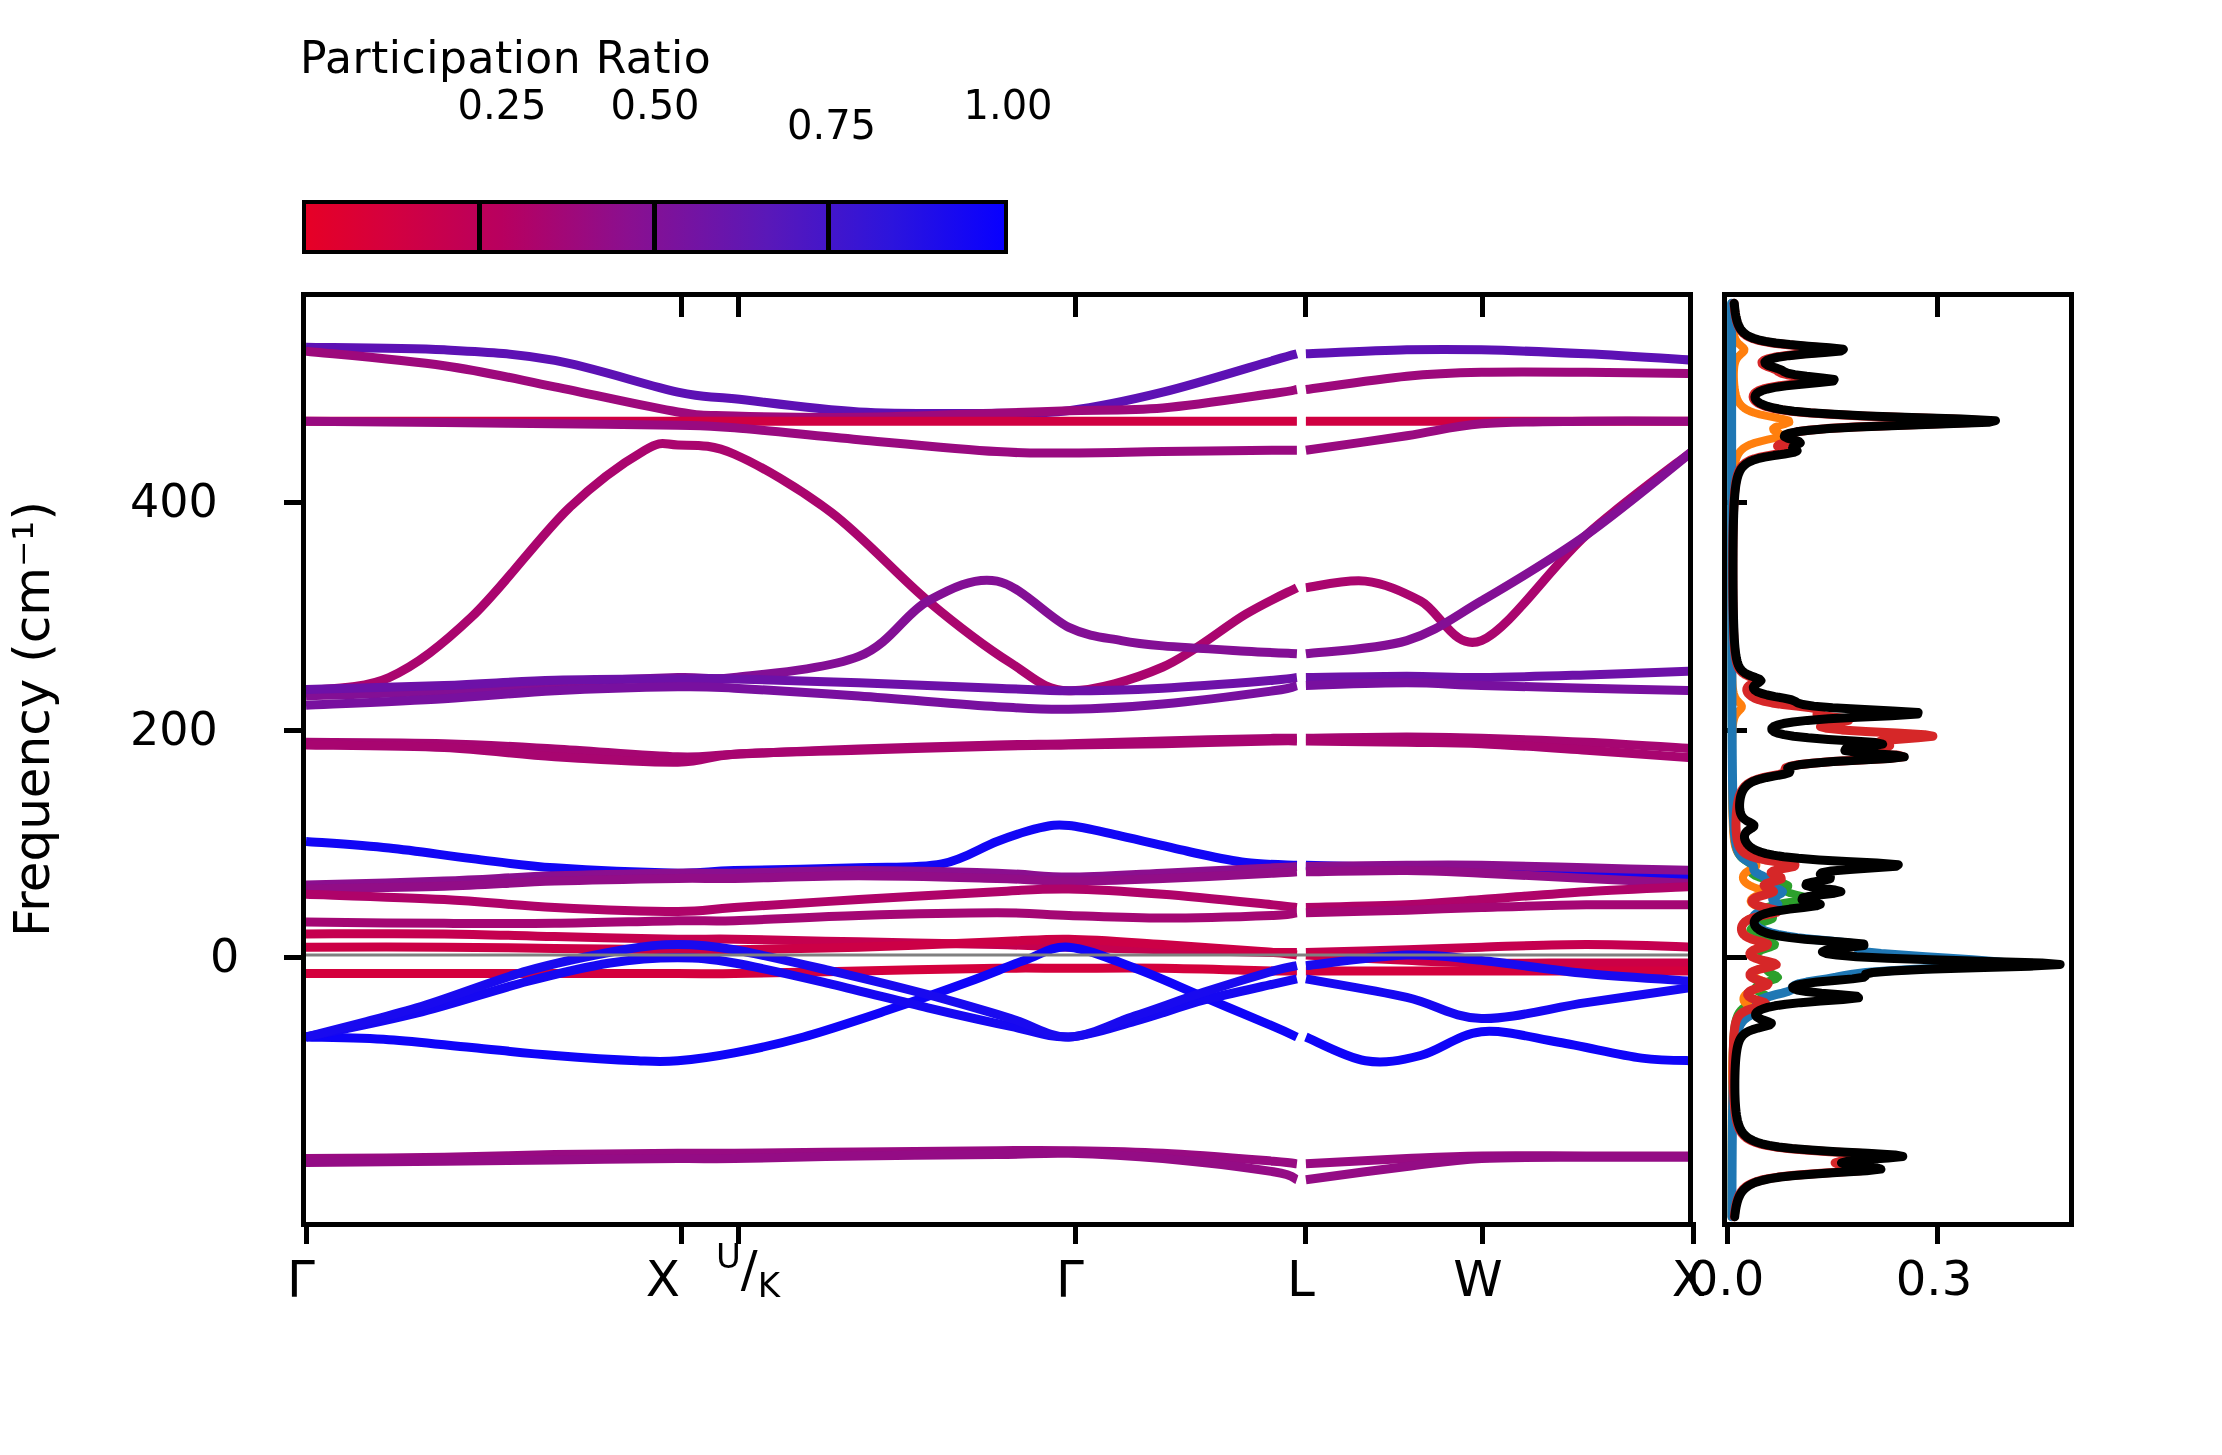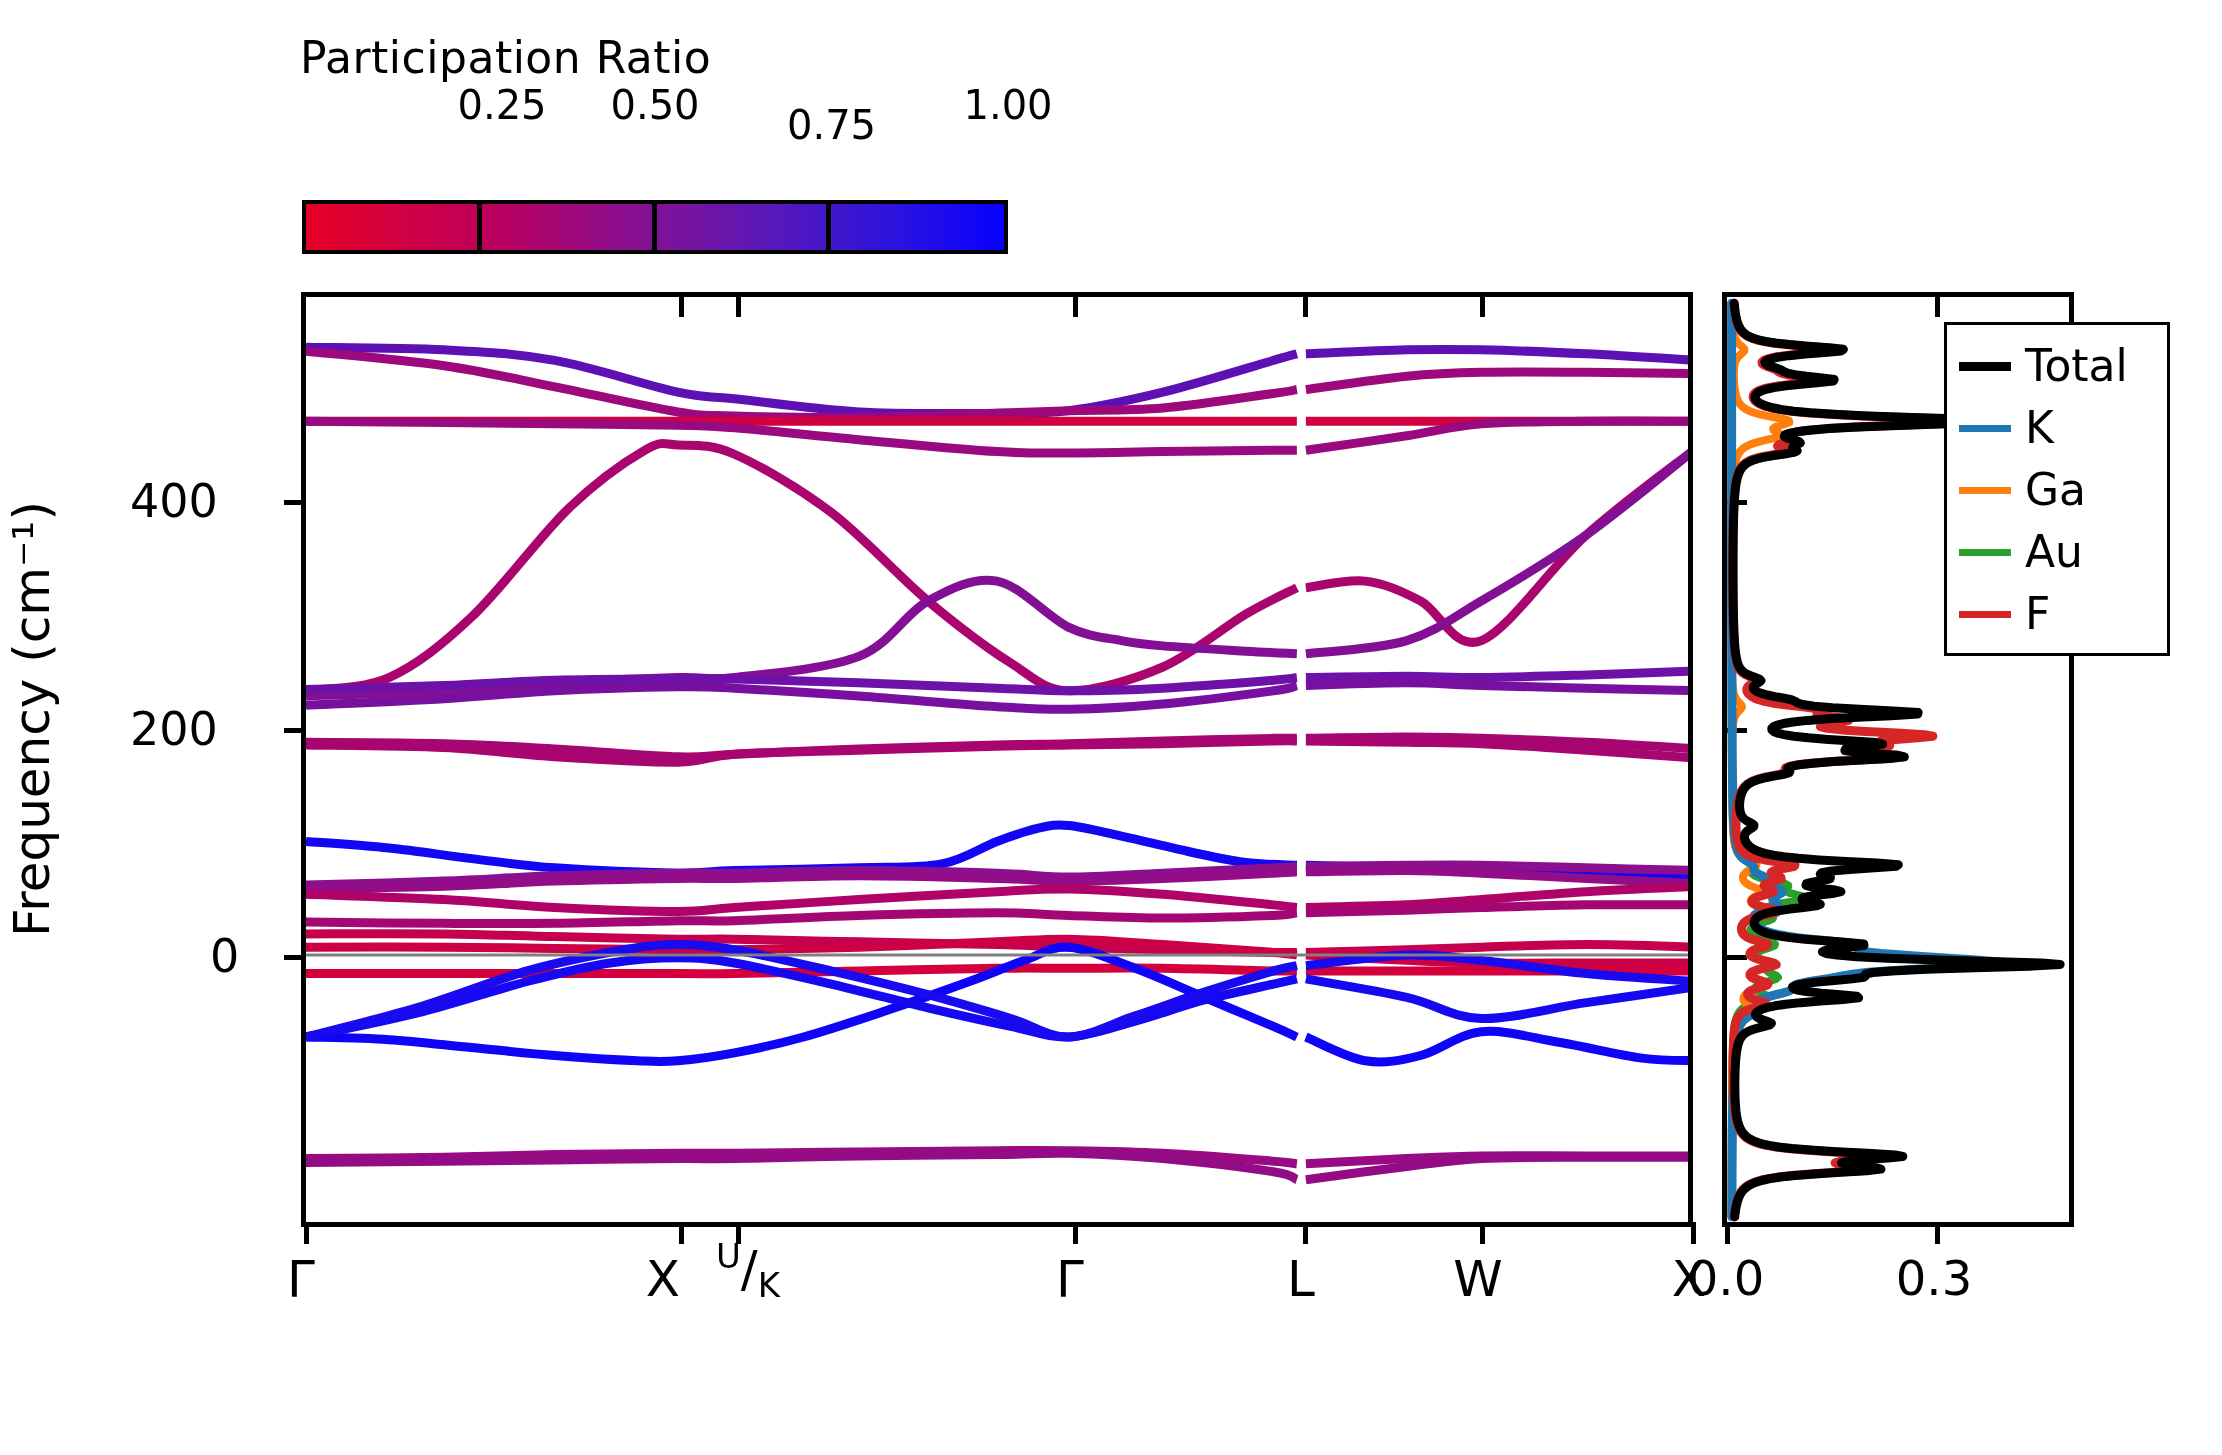--- a/index.html
+++ b/index.html
@@ -180,36 +180,14 @@
           <path d="M 4.90 919.71 L 4.90 918.13 L 4.91 916.54 L 4.91 914.96 L 4.91 913.37 L 4.92 911.79 L 4.92 910.20 L 4.93 908.61 L 4.93 907.03 L 4.94 905.44 L 4.95 903.86 L 4.95 902.27 L 4.96 900.69 L 4.96 899.10 L 4.97 897.51 L 4.97 895.93 L 4.98 894.34 L 4.99 892.76 L 4.99 891.17 L 5.00 889.59 L 5.01 888.00 L 5.01 886.41 L 5.02 884.83 L 5.03 883.24 L 5.03 881.66 L 5.04 880.07 L 5.05 878.49 L 5.06 876.90 L 5.07 875.31 L 5.07 873.73 L 5.08 872.14 L 5.09 870.56 L 5.10 868.97 L 5.11 867.39 L 5.12 865.80 L 5.13 864.21 L 5.14 862.63 L 5.15 861.04 L 5.16 859.46 L 5.17 857.87 L 5.18 856.29 L 5.19 854.70 L 5.20 853.11 L 5.21 851.53 L 5.22 849.94 L 5.23 848.36 L 5.25 846.77 L 5.26 845.19 L 5.27 843.60 L 5.29 842.01 L 5.30 840.43 L 5.31 838.84 L 5.33 837.26 L 5.34 835.67 L 5.36 834.09 L 5.37 832.50 L 5.39 830.91 L 5.41 829.33 L 5.43 827.74 L 5.44 826.16 L 5.46 824.57 L 5.48 822.99 L 5.50 821.40 L 5.52 819.81 L 5.54 818.23 L 5.56 816.64 L 5.59 815.06 L 5.61 813.47 L 5.63 811.89 L 5.66 810.30 L 5.68 808.71 L 5.71 807.13 L 5.74 805.54 L 5.77 803.96 L 5.80 802.37 L 5.83 800.79 L 5.86 799.20 L 5.89 797.61 L 5.93 796.03 L 5.96 794.44 L 6.00 792.86 L 6.04 791.27 L 6.08 789.69 L 6.12 788.10 L 6.16 786.51 L 6.21 784.93 L 6.26 783.34 L 6.31 781.76 L 6.36 780.17 L 6.41 778.59 L 6.47 777.00 L 6.53 775.41 L 6.60 773.83 L 6.66 772.24 L 6.73 770.66 L 6.81 769.07 L 6.89 767.49 L 6.97 765.90 L 7.05 764.31 L 7.15 762.73 L 7.25 761.14 L 7.35 759.56 L 7.46 757.97 L 7.58 756.39 L 7.71 754.80 L 7.84 753.21 L 7.99 751.63 L 8.14 750.04 L 8.31 748.46 L 8.50 746.87 L 8.70 745.29 L 8.92 743.70 L 9.16 742.11 L 9.42 740.53 L 9.71 738.94 L 10.04 737.36 L 10.41 735.77 L 10.82 734.19 L 11.30 732.60 L 11.85 731.01 L 12.50 729.43 L 13.27 727.84 L 14.20 726.26 L 15.34 724.67 L 16.76 723.09 L 18.55 721.50 L 20.80 719.91 L 23.54 718.33 L 26.60 716.74 L 29.44 715.16 L 31.21 713.57 L 31.45 711.99 L 30.69 710.40 L 29.84 708.81 L 29.55 707.23 L 30.09 705.64 L 31.56 704.06 L 34.07 702.47 L 37.73 700.89 L 42.64 699.30 L 48.73 697.71 L 55.32 696.13 L 60.94 694.54 L 64.15 692.96 L 65.15 691.37 L 65.72 689.79 L 67.75 688.20 L 72.29 686.61 L 79.63 685.03 L 89.28 683.44 L 99.72 681.86 L 108.97 680.27 L 116.78 678.69 L 125.59 677.10 L 138.87 675.51 L 159.28 673.93 L 187.94 672.34 L 223.15 670.76 L 257.96 669.17 L 280.32 667.59 L 281.86 666.00 L 266.72 664.41 L 245.20 662.83 L 222.52 661.24 L 198.65 659.66 L 174.65 658.07 L 153.97 656.49 L 139.42 654.90 L 131.91 653.31 L 130.72 651.73 L 133.31 650.14 L 134.86 648.56 L 130.03 646.97 L 117.41 645.39 L 100.67 643.80 L 84.22 642.21 L 70.31 640.63 L 59.32 639.04 L 50.85 637.46 L 44.34 635.87 L 39.33 634.29 L 35.45 632.70 L 32.44 631.11 L 30.11 629.53 L 28.35 627.94 L 27.06 626.36 L 26.21 624.77 L 25.78 623.19 L 25.78 621.60 L 26.27 620.01 L 27.32 618.43 L 29.07 616.84 L 31.69 615.26 L 35.33 613.67 L 39.96 612.09 L 45.04 610.50 L 49.19 608.91 L 50.81 607.33 L 49.68 605.74 L 47.36 604.16 L 45.68 602.57 L 45.69 600.99 L 47.64 599.40 L 51.02 597.81 L 54.36 596.23 L 55.50 594.64 L 53.31 593.06 L 48.86 591.47 L 44.24 589.89 L 40.86 588.30 L 39.18 586.71 L 39.01 585.13 L 39.59 583.54 L 39.66 581.96 L 38.14 580.37 L 35.18 578.79 L 31.87 577.20 L 29.16 575.61 L 27.46 574.03 L 26.75 572.44 L 26.68 570.86 L 26.54 569.27 L 25.56 567.69 L 23.53 566.10 L 20.95 564.51 L 18.43 562.93 L 16.29 561.34 L 14.58 559.76 L 13.23 558.17 L 12.17 556.59 L 11.32 555.00 L 10.64 553.41 L 10.07 551.83 L 9.60 550.24 L 9.20 548.66 L 8.86 547.07 L 8.57 545.49 L 8.31 543.90 L 8.08 542.31 L 7.88 540.73 L 7.69 539.14 L 7.53 537.56 L 7.38 535.97 L 7.25 534.39 L 7.12 532.80 L 7.01 531.21 L 6.91 529.63 L 6.81 528.04 L 6.72 526.46 L 6.64 524.87 L 6.56 523.29 L 6.49 521.70 L 6.42 520.11 L 6.35 518.53 L 6.29 516.94 L 6.24 515.36 L 6.18 513.77 L 6.13 512.19 L 6.08 510.60 L 6.04 509.01 L 5.99 507.43 L 5.95 505.84 L 5.91 504.26 L 5.88 502.67 L 5.84 501.09 L 5.81 499.50 L 5.77 497.91 L 5.74 496.33 L 5.71 494.74 L 5.68 493.16 L 5.65 491.57 L 5.63 489.99 L 5.60 488.40 L 5.58 486.81 L 5.55 485.23 L 5.53 483.64 L 5.51 482.06 L 5.49 480.47 L 5.47 478.89 L 5.45 477.30 L 5.43 475.71 L 5.41 474.13 L 5.39 472.54 L 5.37 470.96 L 5.36 469.37 L 5.34 467.79 L 5.33 466.20 L 5.31 464.61 L 5.30 463.03 L 5.28 461.44 L 5.27 459.86 L 5.25 458.27 L 5.24 456.69 L 5.23 455.10 L 5.22 453.51 L 5.20 451.93 L 5.19 450.34 L 5.18 448.76 L 5.17 447.17 L 5.16 445.59 L 5.15 444.00 L 5.14 442.41 L 5.13 440.83 L 5.12 439.24 L 5.11 437.66 L 5.10 436.07 L 5.09 434.49 L 5.08 432.90 L 5.07 431.31 L 5.06 429.73 L 5.06 428.14 L 5.05 426.56 L 5.04 424.97 L 5.03 423.39 L 5.03 421.80 L 5.02 420.21 L 5.01 418.63 L 5.00 417.04 L 5.00 415.46 L 4.99 413.87 L 4.98 412.29 L 4.98 410.70 L 4.97 409.11 L 4.97 407.53 L 4.96 405.94 L 4.95 404.36 L 4.95 402.77 L 4.94 401.19 L 4.94 399.60 L 4.93 398.01 L 4.93 396.43 L 4.92 394.84 L 4.92 393.26 L 4.91 391.67 L 4.91 390.09 L 4.90 388.50 L 4.90 386.91 L 4.89 385.33 L 4.89 383.74 L 4.88 382.16 L 4.88 380.57 L 4.88 378.99 L 4.87 377.40 L 4.87 375.81 L 4.86 374.23 L 4.86 372.64 L 4.86 371.06 L 4.85 369.47 L 4.85 367.89 L 4.84 366.30 L 4.84 364.71 L 4.84 363.13 L 4.83 361.54 L 4.83 359.96 L 4.83 358.37 L 4.82 356.79 L 4.82 355.20 L 4.82 353.61 L 4.81 352.03 L 4.81 350.44 L 4.81 348.86 L 4.81 347.27 L 4.80 345.69 L 4.80 344.10 L 4.80 342.51 L 4.79 340.93 L 4.79 339.34 L 4.79 337.76 L 4.79 336.17 L 4.78 334.59 L 4.78 333.00 L 4.78 331.41 L 4.78 329.83 L 4.77 328.24 L 4.77 326.66 L 4.77 325.07 L 4.77 323.49 L 4.76 321.90 L 4.76 320.31 L 4.76 318.73 L 4.76 317.14 L 4.75 315.56 L 4.75 313.97 L 4.75 312.39 L 4.75 310.80 L 4.75 309.21 L 4.74 307.63 L 4.74 306.04 L 4.74 304.46 L 4.74 302.87 L 4.74 301.29 L 4.73 299.70 L 4.73 298.11 L 4.73 296.53 L 4.73 294.94 L 4.73 293.36 L 4.73 291.77 L 4.72 290.19 L 4.72 288.60 L 4.72 287.01 L 4.72 285.43 L 4.72 283.84 L 4.72 282.26 L 4.71 280.67 L 4.71 279.09 L 4.71 277.50 L 4.71 275.91 L 4.71 274.33 L 4.71 272.74 L 4.70 271.16 L 4.70 269.57 L 4.70 267.99 L 4.70 266.40 L 4.70 264.81 L 4.70 263.23 L 4.70 261.64 L 4.69 260.06 L 4.69 258.47 L 4.69 256.89 L 4.69 255.30 L 4.69 253.71 L 4.69 252.13 L 4.69 250.54 L 4.69 248.96 L 4.68 247.37 L 4.68 245.79 L 4.68 244.20 L 4.68 242.61 L 4.68 241.03 L 4.68 239.44 L 4.68 237.86 L 4.68 236.27 L 4.68 234.69 L 4.67 233.10 L 4.67 231.51 L 4.67 229.93 L 4.67 228.34 L 4.67 226.76 L 4.67 225.17 L 4.67 223.59 L 4.67 222.00 L 4.67 220.41 L 4.66 218.83 L 4.66 217.24 L 4.66 215.66 L 4.66 214.07 L 4.66 212.49 L 4.66 210.90 L 4.66 209.31 L 4.66 207.73 L 4.66 206.14 L 4.66 204.56 L 4.66 202.97 L 4.65 201.39 L 4.65 199.80 L 4.65 198.21 L 4.65 196.63 L 4.65 195.04 L 4.65 193.46 L 4.65 191.87 L 4.65 190.29 L 4.65 188.70 L 4.65 187.11 L 4.65 185.53 L 4.65 183.94 L 4.64 182.36 L 4.64 180.77 L 4.64 179.19 L 4.64 177.60 L 4.64 176.01 L 4.64 174.43 L 4.64 172.84 L 4.64 171.26 L 4.64 169.67 L 4.64 168.09 L 4.64 166.50 L 4.64 164.91 L 4.64 163.33 L 4.64 161.74 L 4.63 160.16 L 4.63 158.57 L 4.63 156.99 L 4.63 155.40 L 4.63 153.81 L 4.63 152.23 L 4.63 150.64 L 4.63 149.06 L 4.63 147.47 L 4.63 145.89 L 4.63 144.30 L 4.63 142.71 L 4.63 141.13 L 4.63 139.54 L 4.63 137.96 L 4.62 136.37 L 4.62 134.79 L 4.62 133.20 L 4.62 131.61 L 4.62 130.03 L 4.62 128.44 L 4.62 126.86 L 4.62 125.27 L 4.62 123.69 L 4.62 122.10 L 4.62 120.51 L 4.62 118.93 L 4.62 117.34 L 4.62 115.76 L 4.62 114.17 L 4.62 112.59 L 4.62 111.00 L 4.62 109.41 L 4.62 107.83 L 4.61 106.24 L 4.61 104.66 L 4.61 103.07 L 4.61 101.49 L 4.61 99.90 L 4.61 98.31 L 4.61 96.73 L 4.61 95.14 L 4.61 93.56 L 4.61 91.97 L 4.61 90.39 L 4.61 88.80 L 4.61 87.21 L 4.61 85.63 L 4.61 84.04 L 4.61 82.46 L 4.61 80.87 L 4.61 79.29 L 4.61 77.70 L 4.61 76.11 L 4.61 74.53 L 4.61 72.94 L 4.61 71.36 L 4.60 69.77 L 4.60 68.19 L 4.60 66.60 L 4.60 65.01 L 4.60 63.43 L 4.60 61.84 L 4.60 60.26 L 4.60 58.67 L 4.60 57.09 L 4.60 55.50 L 4.60 53.91 L 4.60 52.33 L 4.60 50.74 L 4.60 49.16 L 4.60 47.57 L 4.60 45.99 L 4.60 44.40 L 4.60 42.81 L 4.60 41.23 L 4.60 39.64 L 4.60 38.06 L 4.60 36.47 L 4.60 34.89 L 4.60 33.30 L 4.60 31.71 L 4.60 30.13 L 4.60 28.54 L 4.59 26.96 L 4.59 25.37 L 4.59 23.79 L 4.59 22.20 L 4.59 20.61 L 4.59 19.03 L 4.59 17.44 L 4.59 15.86 L 4.59 14.27 L 4.59 12.69 L 4.59 11.10 L 4.59 9.51 L 4.59 7.93 L 4.59 6.34" fill="none" stroke="#1f77b4" stroke-width="9" stroke-linejoin="round" stroke-linecap="round"></path>
           <path d="M 7.30 919.71 L 7.46 918.13 L 7.64 916.54 L 7.84 914.96 L 8.05 913.37 L 8.29 911.79 L 8.56 910.20 L 8.86 908.61 L 9.20 907.03 L 9.58 905.44 L 10.01 903.86 L 10.50 902.27 L 11.07 900.69 L 11.72 899.10 L 12.49 897.51 L 13.38 895.93 L 14.45 894.34 L 15.73 892.76 L 17.28 891.17 L 19.20 889.59 L 21.60 888.00 L 24.65 886.41 L 28.61 884.83 L 33.87 883.24 L 41.01 881.66 L 50.88 880.07 L 64.72 878.49 L 83.85 876.90 L 108.34 875.31 L 133.35 873.73 L 147.01 872.14 L 141.66 870.56 L 125.88 868.97 L 112.63 867.39 L 108.15 865.80 L 113.97 864.21 L 129.63 862.63 L 150.67 861.04 L 164.45 859.46 L 157.03 857.87 L 131.42 856.29 L 102.28 854.70 L 78.28 853.11 L 60.69 851.53 L 48.16 849.94 L 39.20 848.36 L 32.68 846.77 L 27.82 845.19 L 24.12 843.60 L 21.25 842.01 L 18.97 840.43 L 17.15 838.84 L 15.66 837.26 L 14.43 835.67 L 13.41 834.09 L 12.54 832.50 L 11.80 830.91 L 11.17 829.33 L 10.62 827.74 L 10.15 826.16 L 9.73 824.57 L 9.36 822.99 L 9.04 821.40 L 8.75 819.81 L 8.50 818.23 L 8.27 816.64 L 8.06 815.06 L 7.87 813.47 L 7.71 811.89 L 7.55 810.30 L 7.42 808.71 L 7.29 807.13 L 7.18 805.54 L 7.07 803.96 L 6.98 802.37 L 6.89 800.79 L 6.81 799.20 L 6.74 797.61 L 6.67 796.03 L 6.61 794.44 L 6.56 792.86 L 6.51 791.27 L 6.46 789.69 L 6.42 788.10 L 6.38 786.51 L 6.35 784.93 L 6.32 783.34 L 6.29 781.76 L 6.27 780.17 L 6.25 778.59 L 6.23 777.00 L 6.22 775.41 L 6.20 773.83 L 6.19 772.24 L 6.19 770.66 L 6.18 769.07 L 6.18 767.49 L 6.19 765.90 L 6.19 764.31 L 6.20 762.73 L 6.21 761.14 L 6.22 759.56 L 6.24 757.97 L 6.26 756.39 L 6.29 754.80 L 6.32 753.21 L 6.35 751.63 L 6.39 750.04 L 6.44 748.46 L 6.49 746.87 L 6.55 745.29 L 6.61 743.70 L 6.69 742.11 L 6.78 740.53 L 6.87 738.94 L 6.99 737.36 L 7.12 735.77 L 7.27 734.19 L 7.44 732.60 L 7.65 731.01 L 7.90 729.43 L 8.19 727.84 L 8.54 726.26 L 8.98 724.67 L 9.53 723.09 L 10.22 721.50 L 11.11 719.91 L 12.30 718.33 L 13.91 716.74 L 16.13 715.16 L 19.25 713.57 L 23.59 711.99 L 29.26 710.40 L 35.29 708.81 L 38.89 707.23 L 37.56 705.64 L 32.75 704.06 L 27.64 702.47 L 23.85 700.89 L 21.58 699.30 L 20.64 697.71 L 20.89 696.13 L 22.36 694.54 L 25.20 692.96 L 29.61 691.37 L 35.22 689.79 L 40.13 688.20 L 41.12 686.61 L 37.47 685.03 L 32.08 683.44 L 27.52 681.86 L 24.54 680.27 L 23.10 678.69 L 23.03 677.10 L 24.31 675.51 L 27.10 673.93 L 31.71 672.34 L 38.17 670.76 L 45.21 669.17 L 49.25 667.59 L 47.11 666.00 L 40.58 664.41 L 33.68 662.83 L 28.42 661.24 L 25.05 659.66 L 23.28 658.07 L 22.89 656.49 L 23.83 654.90 L 26.23 653.31 L 30.23 651.73 L 35.45 650.14 L 39.95 648.56 L 40.51 646.97 L 36.36 645.39 L 30.38 643.80 L 25.08 642.21 L 21.16 640.63 L 18.46 639.04 L 16.65 637.46 L 15.48 635.87 L 14.79 634.29 L 14.46 632.70 L 14.46 631.11 L 14.78 629.53 L 15.43 627.94 L 16.51 626.36 L 18.14 624.77 L 20.54 623.19 L 24.03 621.60 L 29.04 620.01 L 35.87 618.43 L 43.87 616.84 L 50.10 615.26 L 50.44 613.67 L 44.91 612.09 L 37.68 610.50 L 31.73 608.91 L 27.79 607.33 L 25.64 605.74 L 25.01 604.16 L 25.78 602.57 L 28.04 600.99 L 31.97 599.40 L 37.49 597.81 L 43.34 596.23 L 46.51 594.64 L 45.07 593.06 L 41.14 591.47 L 37.96 589.89 L 37.11 588.30 L 38.99 586.71 L 43.51 585.13 L 49.62 583.54 L 54.22 581.96 L 53.97 580.37 L 49.79 578.79 L 45.64 577.20 L 44.12 575.61 L 46.11 574.03 L 51.77 572.44 L 60.18 570.86 L 67.59 569.27 L 67.96 567.69 L 59.83 566.10 L 48.38 564.51 L 38.19 562.93 L 30.54 561.34 L 25.06 559.76 L 21.17 558.17 L 18.36 556.59 L 16.28 555.00 L 14.72 553.41 L 13.53 551.83 L 12.59 550.24 L 11.85 548.66 L 11.26 547.07 L 10.78 545.49 L 10.39 543.90 L 10.07 542.31 L 9.81 540.73 L 9.59 539.14 L 9.42 537.56 L 9.28 535.97 L 9.17 534.39 L 9.09 532.80 L 9.03 531.21 L 8.99 529.63 L 8.97 528.04 L 8.97 526.46 L 8.99 524.87 L 9.02 523.29 L 9.08 521.70 L 9.14 520.11 L 9.23 518.53 L 9.33 516.94 L 9.45 515.36 L 9.59 513.77 L 9.75 512.19 L 9.94 510.60 L 10.15 509.01 L 10.39 507.43 L 10.66 505.84 L 10.97 504.26 L 11.33 502.67 L 11.73 501.09 L 12.19 499.50 L 12.73 497.91 L 13.35 496.33 L 14.07 494.74 L 14.93 493.16 L 15.95 491.57 L 17.20 489.99 L 18.74 488.40 L 20.69 486.81 L 23.20 485.23 L 26.51 483.64 L 30.95 482.06 L 36.88 480.47 L 44.37 478.89 L 52.26 477.30 L 57.67 475.71 L 58.79 474.13 L 57.91 472.54 L 58.50 470.96 L 62.48 469.37 L 70.84 467.79 L 84.66 466.20 L 105.17 464.61 L 132.29 463.03 L 160.48 461.44 L 176.39 459.86 L 171.48 458.27 L 155.52 456.69 L 143.20 455.10 L 141.11 453.51 L 148.70 451.93 L 159.30 450.34 L 162.67 448.76 L 156.68 447.17 L 150.75 445.59 L 153.81 444.00 L 168.65 442.41 L 190.85 440.83 L 205.89 439.24 L 197.70 437.66 L 169.67 436.07 L 138.65 434.49 L 114.80 432.90 L 100.01 431.31 L 93.47 429.73 L 94.34 428.14 L 101.84 426.56 L 113.32 424.97 L 121.62 423.39 L 118.97 421.80 L 107.44 420.21 L 95.96 418.63 L 90.06 417.04 L 90.42 415.46 L 93.75 413.87 L 93.12 412.29 L 83.85 410.70 L 69.51 409.11 L 55.86 407.53 L 45.21 405.94 L 37.45 404.36 L 31.87 402.77 L 27.83 401.19 L 24.88 399.60 L 22.74 398.01 L 21.23 396.43 L 20.26 394.84 L 19.79 393.26 L 19.89 391.67 L 20.64 390.09 L 22.22 388.50 L 24.69 386.91 L 27.62 385.33 L 29.46 383.74 L 28.48 382.16 L 25.11 380.57 L 21.26 378.99 L 18.05 377.40 L 15.65 375.81 L 13.90 374.23 L 12.62 372.64 L 11.64 371.06 L 10.89 369.47 L 10.29 367.89 L 9.81 366.30 L 9.41 364.71 L 9.06 363.13 L 8.77 361.54 L 8.52 359.96 L 8.30 358.37 L 8.10 356.79 L 7.93 355.20 L 7.77 353.61 L 7.63 352.03 L 7.50 350.44 L 7.38 348.86 L 7.27 347.27 L 7.17 345.69 L 7.08 344.10 L 7.00 342.51 L 6.92 340.93 L 6.84 339.34 L 6.77 337.76 L 6.71 336.17 L 6.65 334.59 L 6.59 333.00 L 6.54 331.41 L 6.49 329.83 L 6.45 328.24 L 6.40 326.66 L 6.36 325.07 L 6.32 323.49 L 6.28 321.90 L 6.25 320.31 L 6.22 318.73 L 6.19 317.14 L 6.16 315.56 L 6.13 313.97 L 6.10 312.39 L 6.08 310.80 L 6.06 309.21 L 6.04 307.63 L 6.02 306.04 L 6.00 304.46 L 5.98 302.87 L 5.96 301.29 L 5.95 299.70 L 5.93 298.11 L 5.92 296.53 L 5.91 294.94 L 5.89 293.36 L 5.88 291.77 L 5.87 290.19 L 5.86 288.60 L 5.86 287.01 L 5.85 285.43 L 5.84 283.84 L 5.84 282.26 L 5.83 280.67 L 5.83 279.09 L 5.82 277.50 L 5.82 275.91 L 5.82 274.33 L 5.82 272.74 L 5.82 271.16 L 5.82 269.57 L 5.82 267.99 L 5.82 266.40 L 5.83 264.81 L 5.83 263.23 L 5.84 261.64 L 5.84 260.06 L 5.85 258.47 L 5.86 256.89 L 5.86 255.30 L 5.87 253.71 L 5.88 252.13 L 5.89 250.54 L 5.91 248.96 L 5.92 247.37 L 5.93 245.79 L 5.95 244.20 L 5.97 242.61 L 5.98 241.03 L 6.00 239.44 L 6.02 237.86 L 6.05 236.27 L 6.07 234.69 L 6.10 233.10 L 6.12 231.51 L 6.15 229.93 L 6.18 228.34 L 6.21 226.76 L 6.25 225.17 L 6.29 223.59 L 6.33 222.00 L 6.37 220.41 L 6.41 218.83 L 6.46 217.24 L 6.51 215.66 L 6.57 214.07 L 6.62 212.49 L 6.69 210.90 L 6.75 209.31 L 6.83 207.73 L 6.90 206.14 L 6.99 204.56 L 7.08 202.97 L 7.17 201.39 L 7.28 199.80 L 7.39 198.21 L 7.52 196.63 L 7.65 195.04 L 7.80 193.46 L 7.96 191.87 L 8.14 190.29 L 8.34 188.70 L 8.56 187.11 L 8.80 185.53 L 9.07 183.94 L 9.38 182.36 L 9.73 180.77 L 10.13 179.19 L 10.58 177.60 L 11.12 176.01 L 11.75 174.43 L 12.49 172.84 L 13.40 171.26 L 14.50 169.67 L 15.89 168.09 L 17.67 166.50 L 19.99 164.91 L 23.10 163.33 L 27.35 161.74 L 33.20 160.16 L 40.99 158.57 L 50.13 156.99 L 57.76 155.40 L 59.85 153.81 L 56.59 152.23 L 52.39 150.64 L 50.57 149.06 L 52.20 147.47 L 57.04 145.89 L 63.27 144.30 L 67.18 142.71 L 66.36 141.13 L 63.27 139.54 L 61.71 137.96 L 63.63 136.37 L 69.86 134.79 L 81.27 133.20 L 99.44 131.61 L 126.63 130.03 L 164.88 128.44 L 211.66 126.86 L 251.47 125.27 L 258.17 123.69 L 225.84 122.10 L 177.87 120.51 L 134.93 118.93 L 102.79 117.34 L 80.08 115.76 L 64.15 114.17 L 52.86 112.59 L 44.73 111.00 L 38.81 109.41 L 34.46 107.83 L 31.26 106.24 L 28.97 104.66 L 27.40 103.07 L 26.47 101.49 L 26.12 99.90 L 26.38 98.31 L 27.33 96.73 L 29.11 95.14 L 31.99 93.56 L 36.39 91.97 L 42.96 90.39 L 52.53 88.80 L 65.70 87.21 L 81.23 85.63 L 93.41 84.04 L 94.25 82.46 L 83.89 80.87 L 70.54 79.29 L 60.17 77.70 L 54.13 76.11 L 51.26 74.53 L 49.08 72.94 L 45.50 71.36 L 40.99 69.77 L 37.25 68.19 L 35.19 66.60 L 34.97 65.01 L 36.67 63.43 L 40.58 61.84 L 47.26 60.26 L 57.64 58.67 L 72.49 57.09 L 90.81 55.50 L 106.37 53.91 L 108.72 52.33 L 95.49 50.74 L 76.02 49.16 L 58.58 47.57 L 45.47 45.99 L 36.13 44.40 L 29.51 42.81 L 24.74 41.23 L 21.23 39.64 L 18.59 38.06 L 16.56 36.47 L 14.96 34.89 L 13.69 33.30 L 12.65 31.71 L 11.79 30.13 L 11.08 28.54 L 10.48 26.96 L 9.97 25.37 L 9.53 23.79 L 9.14 22.20 L 8.81 20.61 L 8.51 19.03 L 8.25 17.44 L 8.02 15.86 L 7.81 14.27 L 7.62 12.69 L 7.45 11.10 L 7.29 9.51 L 7.15 7.93 L 7.02 6.34" fill="none" stroke="#d62728" stroke-width="9" stroke-linejoin="round" stroke-linecap="round"></path>
           <path d="M 7.72 919.71 L 7.89 918.13 L 8.09 916.54 L 8.30 914.96 L 8.53 913.37 L 8.79 911.79 L 9.07 910.20 L 9.39 908.61 L 9.75 907.03 L 10.15 905.44 L 10.61 903.86 L 11.13 902.27 L 11.73 900.69 L 12.42 899.10 L 13.23 897.51 L 14.17 895.93 L 15.30 894.34 L 16.64 892.76 L 18.28 891.17 L 20.29 889.59 L 22.80 888.00 L 26.01 886.41 L 30.16 884.83 L 35.66 883.24 L 43.13 881.66 L 53.46 880.07 L 67.91 878.49 L 87.89 876.90 L 113.47 875.31 L 139.61 873.73 L 153.96 872.14 L 148.53 870.56 L 132.29 868.97 L 118.77 867.39 L 114.49 865.80 L 121.11 864.21 L 138.16 862.63 L 160.90 861.04 L 175.80 859.46 L 167.96 857.87 L 140.60 856.29 L 109.46 854.70 L 83.80 853.11 L 64.99 851.53 L 51.61 849.94 L 42.04 848.36 L 35.08 846.77 L 29.90 845.19 L 25.96 843.60 L 22.91 842.01 L 20.49 840.43 L 18.56 838.84 L 16.98 837.26 L 15.69 835.67 L 14.60 834.09 L 13.70 832.50 L 12.92 830.91 L 12.26 829.33 L 11.70 827.74 L 11.20 826.16 L 10.78 824.57 L 10.40 822.99 L 10.08 821.40 L 9.79 819.81 L 9.53 818.23 L 9.31 816.64 L 9.10 815.06 L 8.93 813.47 L 8.77 811.89 L 8.63 810.30 L 8.51 808.71 L 8.40 807.13 L 8.30 805.54 L 8.21 803.96 L 8.14 802.37 L 8.07 800.79 L 8.02 799.20 L 7.97 797.61 L 7.93 796.03 L 7.90 794.44 L 7.88 792.86 L 7.86 791.27 L 7.85 789.69 L 7.85 788.10 L 7.85 786.51 L 7.86 784.93 L 7.87 783.34 L 7.89 781.76 L 7.92 780.17 L 7.95 778.59 L 7.99 777.00 L 8.04 775.41 L 8.09 773.83 L 8.16 772.24 L 8.23 770.66 L 8.31 769.07 L 8.39 767.49 L 8.49 765.90 L 8.60 764.31 L 8.73 762.73 L 8.86 761.14 L 9.02 759.56 L 9.19 757.97 L 9.38 756.39 L 9.60 754.80 L 9.84 753.21 L 10.12 751.63 L 10.44 750.04 L 10.81 748.46 L 11.24 746.87 L 11.75 745.29 L 12.37 743.70 L 13.12 742.11 L 14.06 740.53 L 15.25 738.94 L 16.81 737.36 L 18.89 735.77 L 21.73 734.19 L 25.66 732.60 L 30.95 731.01 L 37.31 729.43 L 42.86 727.84 L 44.44 726.26 L 41.33 724.67 L 36.43 723.09 L 32.31 721.50 L 29.73 719.91 L 28.59 718.33 L 28.64 716.74 L 29.78 715.16 L 32.01 713.57 L 35.51 711.99 L 40.65 710.40 L 48.04 708.81 L 58.64 707.23 L 73.62 705.64 L 93.60 704.06 L 116.00 702.47 L 131.57 700.89 L 129.84 699.30 L 113.52 697.71 L 94.42 696.13 L 79.59 694.54 L 70.32 692.96 L 65.92 691.37 L 65.68 689.79 L 69.40 688.20 L 77.38 686.61 L 90.15 685.03 L 107.40 683.44 L 125.42 681.86 L 136.75 680.27 L 138.65 678.69 L 138.59 677.10 L 145.52 675.51 L 164.59 673.93 L 198.77 672.34 L 248.17 670.76 L 302.48 669.17 L 333.15 667.59 L 314.86 666.00 L 261.53 664.41 L 204.77 662.83 L 160.25 661.24 L 129.53 659.66 L 109.96 658.07 L 99.06 656.49 L 95.40 654.90 L 98.59 653.31 L 108.60 651.73 L 123.74 650.14 L 136.96 648.56 L 136.79 646.97 L 120.50 645.39 L 97.97 643.80 L 77.98 642.21 L 62.91 640.63 L 52.12 639.04 L 44.45 637.46 L 38.95 635.87 L 34.97 634.29 L 32.07 632.70 L 29.99 631.11 L 28.55 629.53 L 27.64 627.94 L 27.21 626.36 L 27.25 624.77 L 27.77 623.19 L 28.86 621.60 L 30.63 620.01 L 33.33 618.43 L 37.28 616.84 L 43.03 615.26 L 51.26 613.67 L 62.62 612.09 L 76.53 610.50 L 89.01 608.91 L 93.30 607.33 L 88.10 605.74 L 79.99 604.16 L 75.04 602.57 L 75.58 600.99 L 82.12 599.40 L 93.98 597.81 L 107.36 596.23 L 113.90 594.64 L 108.16 593.06 L 95.60 591.47 L 84.59 589.89 L 78.96 588.30 L 79.41 586.71 L 85.51 585.13 L 95.20 583.54 L 103.08 581.96 L 103.36 580.37 L 97.77 578.79 L 93.30 577.20 L 94.80 575.61 L 104.33 574.03 L 122.64 572.44 L 147.59 570.86 L 169.25 569.27 L 171.30 567.69 L 149.91 566.10 L 119.27 564.51 L 91.95 562.93 L 71.41 561.34 L 56.77 559.76 L 46.38 558.17 L 38.90 556.59 L 33.40 555.00 L 29.28 553.41 L 26.14 551.83 L 23.72 550.24 L 21.83 548.66 L 20.36 547.07 L 19.23 545.49 L 18.38 543.90 L 17.80 542.31 L 17.48 540.73 L 17.45 539.14 L 17.76 537.56 L 18.51 535.97 L 19.85 534.39 L 21.91 532.80 L 24.52 531.21 L 26.74 529.63 L 26.96 528.04 L 24.82 526.46 L 21.75 524.87 L 19.02 523.29 L 16.96 521.70 L 15.51 520.11 L 14.50 518.53 L 13.79 516.94 L 13.30 515.36 L 12.96 513.77 L 12.75 512.19 L 12.62 510.60 L 12.58 509.01 L 12.60 507.43 L 12.69 505.84 L 12.83 504.26 L 13.05 502.67 L 13.32 501.09 L 13.68 499.50 L 14.12 497.91 L 14.65 496.33 L 15.31 494.74 L 16.12 493.16 L 17.12 491.57 L 18.36 489.99 L 19.93 488.40 L 21.95 486.81 L 24.61 485.23 L 28.18 483.64 L 33.02 482.06 L 39.57 480.47 L 47.88 478.89 L 56.59 477.30 L 62.31 475.71 L 62.91 474.13 L 61.02 472.54 L 60.65 470.96 L 63.93 469.37 L 71.92 467.79 L 85.71 466.20 L 106.52 464.61 L 134.18 463.03 L 162.63 461.44 L 177.32 459.86 L 168.79 458.27 L 147.20 456.69 L 127.86 455.10 L 117.87 453.51 L 118.54 451.93 L 129.04 450.34 L 145.14 448.76 L 155.70 447.17 L 148.61 445.59 L 126.33 444.00 L 101.37 442.41 L 81.11 440.83 L 66.64 439.24 L 56.85 437.66 L 50.49 436.07 L 46.67 434.49 L 44.86 432.90 L 44.81 431.31 L 46.52 429.73 L 50.23 428.14 L 56.44 426.56 L 66.05 424.97 L 80.46 423.39 L 101.49 421.80 L 130.45 420.21 L 164.50 418.63 L 190.73 417.04 L 191.11 415.46 L 165.73 413.87 L 132.80 412.29 L 105.47 410.70 L 86.86 409.11 L 75.96 407.53 L 70.76 405.94 L 68.25 404.36 L 64.29 402.77 L 56.83 401.19 L 47.96 399.60 L 40.24 398.01 L 34.46 396.43 L 30.46 394.84 L 27.88 393.26 L 26.52 391.67 L 26.30 390.09 L 27.27 388.50 L 29.42 386.91 L 32.22 385.33 L 33.91 383.74 L 32.55 382.16 L 28.58 380.57 L 24.12 378.99 L 20.40 377.40 L 17.62 375.81 L 15.58 374.23 L 14.07 372.64 L 12.92 371.06 L 12.02 369.47 L 11.31 367.89 L 10.73 366.30 L 10.24 364.71 L 9.83 363.13 L 9.48 361.54 L 9.18 359.96 L 8.91 358.37 L 8.68 356.79 L 8.47 355.20 L 8.28 353.61 L 8.11 352.03 L 7.96 350.44 L 7.82 348.86 L 7.69 347.27 L 7.57 345.69 L 7.46 344.10 L 7.37 342.51 L 7.27 340.93 L 7.19 339.34 L 7.11 337.76 L 7.03 336.17 L 6.96 334.59 L 6.90 333.00 L 6.84 331.41 L 6.78 329.83 L 6.73 328.24 L 6.68 326.66 L 6.63 325.07 L 6.58 323.49 L 6.54 321.90 L 6.50 320.31 L 6.47 318.73 L 6.43 317.14 L 6.40 315.56 L 6.37 313.97 L 6.34 312.39 L 6.31 310.80 L 6.28 309.21 L 6.26 307.63 L 6.24 306.04 L 6.21 304.46 L 6.19 302.87 L 6.17 301.29 L 6.16 299.70 L 6.14 298.11 L 6.12 296.53 L 6.11 294.94 L 6.10 293.36 L 6.08 291.77 L 6.07 290.19 L 6.06 288.60 L 6.05 287.01 L 6.04 285.43 L 6.04 283.84 L 6.03 282.26 L 6.02 280.67 L 6.02 279.09 L 6.02 277.50 L 6.01 275.91 L 6.01 274.33 L 6.01 272.74 L 6.01 271.16 L 6.01 269.57 L 6.01 267.99 L 6.01 266.40 L 6.02 264.81 L 6.02 263.23 L 6.02 261.64 L 6.03 260.06 L 6.04 258.47 L 6.04 256.89 L 6.05 255.30 L 6.06 253.71 L 6.07 252.13 L 6.09 250.54 L 6.10 248.96 L 6.11 247.37 L 6.13 245.79 L 6.14 244.20 L 6.16 242.61 L 6.18 241.03 L 6.20 239.44 L 6.22 237.86 L 6.25 236.27 L 6.27 234.69 L 6.30 233.10 L 6.33 231.51 L 6.36 229.93 L 6.39 228.34 L 6.43 226.76 L 6.47 225.17 L 6.51 223.59 L 6.55 222.00 L 6.60 220.41 L 6.65 218.83 L 6.70 217.24 L 6.76 215.66 L 6.82 214.07 L 6.88 212.49 L 6.95 210.90 L 7.02 209.31 L 7.10 207.73 L 7.19 206.14 L 7.28 204.56 L 7.38 202.97 L 7.49 201.39 L 7.61 199.80 L 7.73 198.21 L 7.87 196.63 L 8.02 195.04 L 8.19 193.46 L 8.37 191.87 L 8.57 190.29 L 8.79 188.70 L 9.04 187.11 L 9.31 185.53 L 9.62 183.94 L 9.97 182.36 L 10.37 180.77 L 10.82 179.19 L 11.35 177.60 L 11.96 176.01 L 12.68 174.43 L 13.54 172.84 L 14.58 171.26 L 15.87 169.67 L 17.48 168.09 L 19.54 166.50 L 22.23 164.91 L 25.85 163.33 L 30.80 161.74 L 37.62 160.16 L 46.72 158.57 L 57.49 156.99 L 66.77 155.40 L 70.19 153.81 L 68.12 152.23 L 65.65 150.64 L 66.39 149.06 L 70.16 147.47 L 73.33 145.89 L 71.68 144.30 L 65.94 142.71 L 60.28 141.13 L 57.34 139.54 L 57.77 137.96 L 61.74 136.37 L 69.65 134.79 L 82.51 133.20 L 102.06 131.61 L 130.81 130.03 L 170.92 128.44 L 219.82 126.86 L 261.40 125.27 L 268.49 123.69 L 234.92 122.10 L 185.06 120.51 L 140.43 118.93 L 107.03 117.34 L 83.44 115.76 L 66.90 114.17 L 55.19 112.59 L 46.78 111.00 L 40.67 109.41 L 36.19 107.83 L 32.93 106.24 L 30.62 104.66 L 29.07 103.07 L 28.21 101.49 L 27.98 99.90 L 28.43 98.31 L 29.63 96.73 L 31.78 95.14 L 35.19 93.56 L 40.33 91.97 L 47.96 90.39 L 59.03 88.80 L 74.25 87.21 L 92.18 85.63 L 106.22 84.04 L 107.18 82.46 L 95.17 80.87 L 79.68 79.29 L 67.61 77.70 L 60.47 76.11 L 56.98 74.53 L 54.33 72.94 L 50.17 71.36 L 45.01 69.77 L 40.72 68.19 L 38.28 66.60 L 37.88 65.01 L 39.58 63.43 L 43.66 61.84 L 50.76 60.26 L 61.81 58.67 L 77.68 57.09 L 97.27 55.50 L 113.91 53.91 L 116.41 52.33 L 102.20 50.74 L 81.32 49.16 L 62.62 47.57 L 48.56 45.99 L 38.54 44.40 L 31.44 42.81 L 26.32 41.23 L 22.55 39.64 L 19.72 38.06 L 17.53 36.47 L 15.82 34.89 L 14.44 33.30 L 13.33 31.71 L 12.41 30.13 L 11.64 28.54 L 10.99 26.96 L 10.44 25.37 L 9.96 23.79 L 9.55 22.20 L 9.19 20.61 L 8.87 19.03 L 8.59 17.44 L 8.33 15.86 L 8.11 14.27 L 7.90 12.69 L 7.72 11.10 L 7.55 9.51 L 7.40 7.93 L 7.26 6.34" fill="none" stroke="#000000" stroke-width="9" stroke-linejoin="round" stroke-linecap="round"></path>
         </g>
     </svg>
   </div>
 
   <div class="dxtl" style="left:1726px;">0.0</div>
   <div class="dxtl" style="left:1934px;">0.3</div>
 
-  <div id="legend">
-      <div class="lg-row">
-        <span class="lg-swatch" style="border-top-width: 9px; border-top-color: rgb(0, 0, 0);"></span>
-        <span class="lg-label">Total</span>
-      </div>
-      <div class="lg-row">
-        <span class="lg-swatch" style="border-top-width: 7px; border-top-color: rgb(31, 119, 180);"></span>
-        <span class="lg-label">K</span>
-      </div>
-      <div class="lg-row">
-        <span class="lg-swatch" style="border-top-width: 7px; border-top-color: rgb(255, 127, 14);"></span>
-        <span class="lg-label">Ga</span>
-      </div>
-      <div class="lg-row">
-        <span class="lg-swatch" style="border-top-width: 7px; border-top-color: rgb(44, 160, 44);"></span>
-        <span class="lg-label">Au</span>
-      </div>
-      <div class="lg-row">
-        <span class="lg-swatch" style="border-top-width: 7px; border-top-color: rgb(214, 39, 40);"></span>
-        <span class="lg-label">F</span>
-      </div>
-    </div>
 
 </div>
 
 </body></html>

